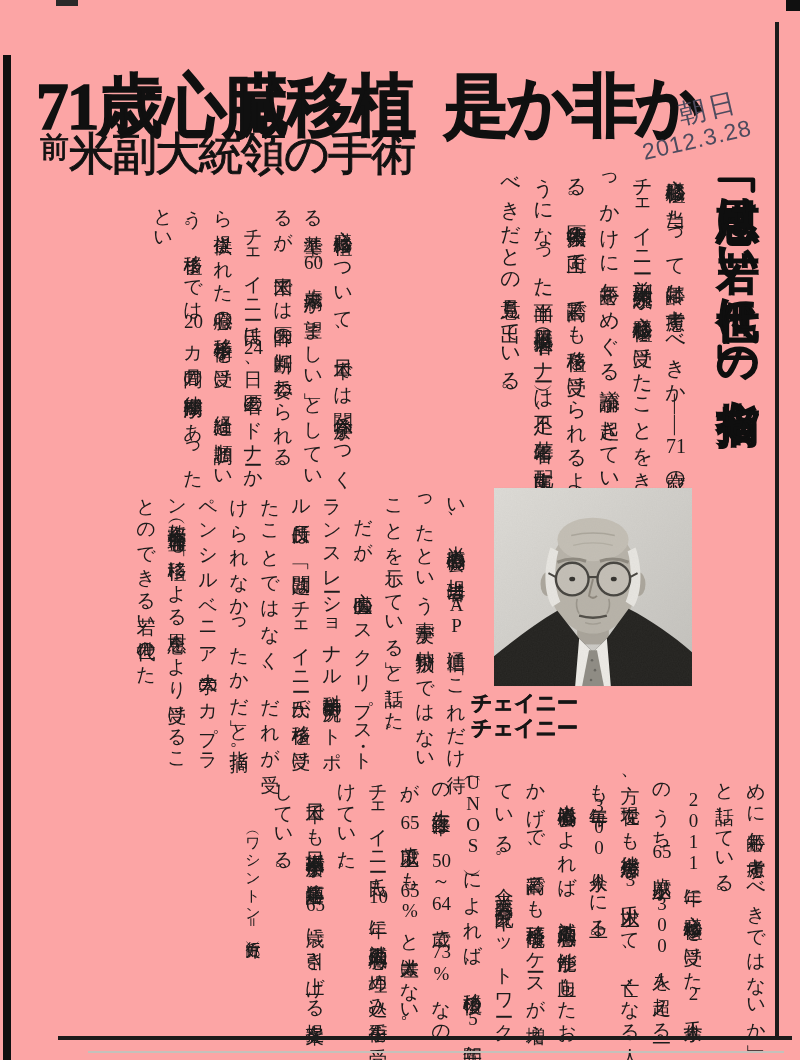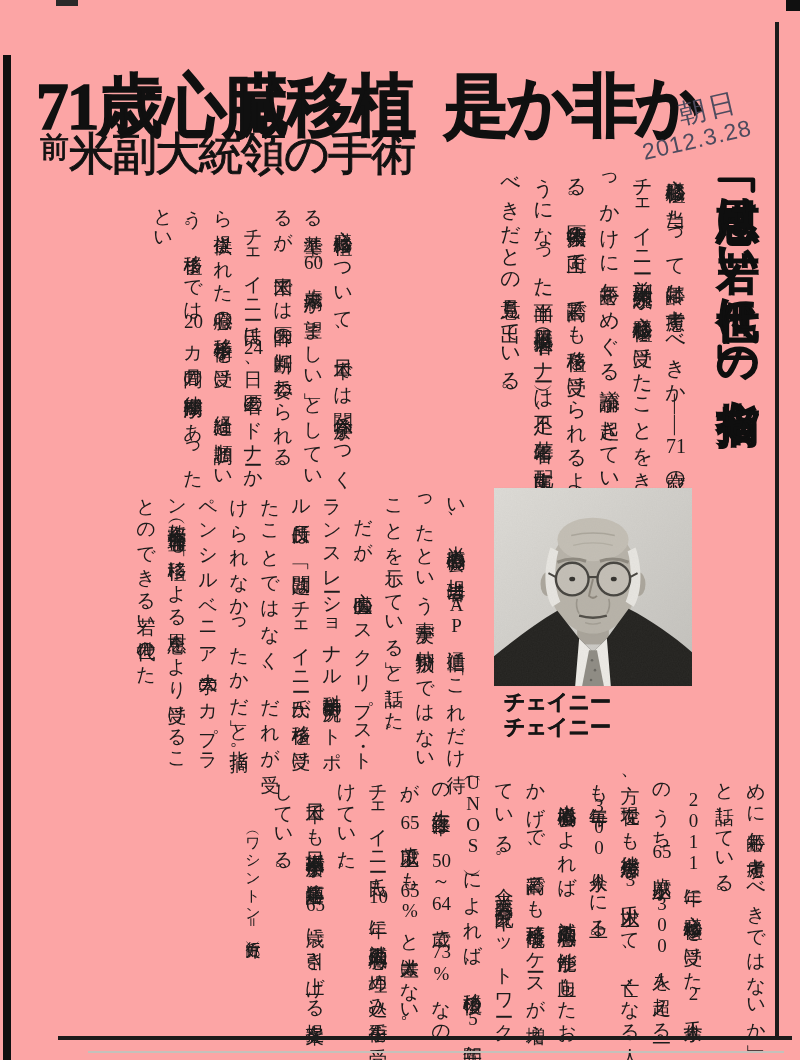--- a/index.html
+++ b/index.html
@@ -59,22 +59,22 @@
 
   .lead  {left:384px;top:164px;width:308px;height:318px;font-size:20px;line-height:33px;letter-spacing:1px;}
   .blockA{left:36px; top:196px;width:322px;height:284px;font-size:19px;line-height:30px;letter-spacing:1.5px;}
   .blockB{left:20px; top:486px;width:452px;height:276px;font-size:19px;line-height:31px;letter-spacing:1.5px;}
   .blockC{left:30px; top:770px;width:742px;height:264px;font-size:19px;line-height:31.5px;letter-spacing:1px;}
 
   
   .photo{position:absolute;left:494px;top:487px;width:198px;height:200px;margin:0;}
   .photo svg{display:block;width:100%;height:100%;}
   .caption{
-    position:absolute;left:504px;top:690px;
-    font-family:Liberation Serif, serif;font-weight:bold;
+    position:absolute;left:471px;top:690px;
+    font-family:Liberation Sans, sans-serif;font-weight:bold;
     font-size:21px;line-height:25px;color:#161616;-webkit-text-stroke:0.5px #161616;
   }
 </style>
 </head>
 <body>
 
 <div class="page">
 
   <div class="left-bar"></div>
   <div class="right-rule"></div>

